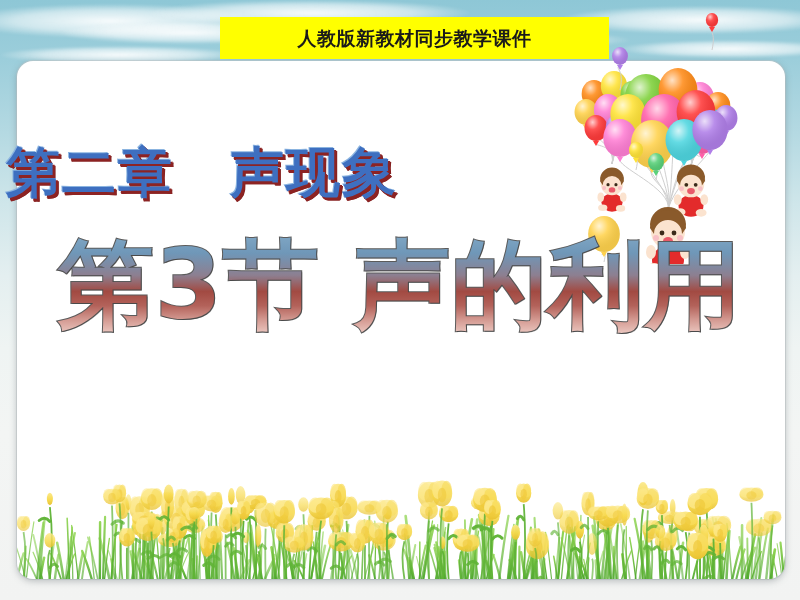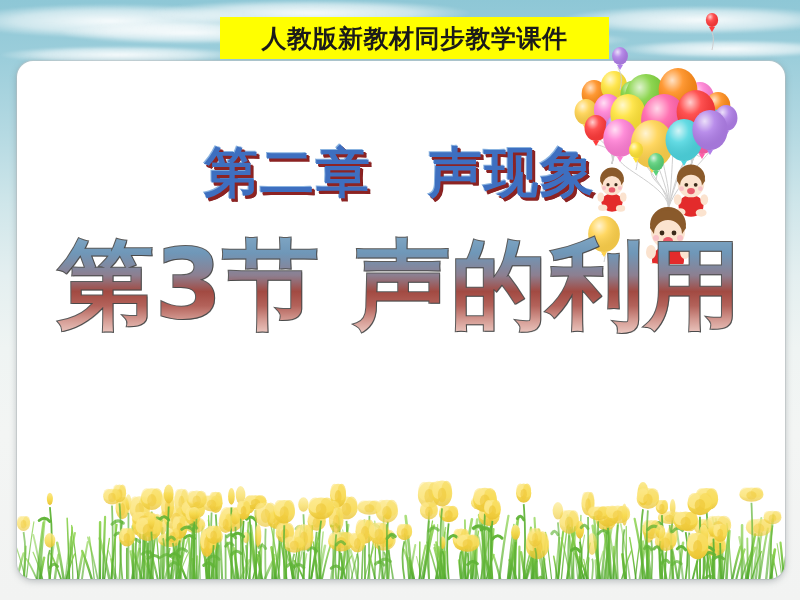--- a/index.html
+++ b/index.html
@@ -39,26 +39,26 @@
   }
   
   .banner{
     position:absolute;left:220px;top:17px;width:389px;height:42px;
     background:#ffff00;
     display:flex;align-items:center;justify-content:center;
     z-index:40;
   }
   .banner-text{
     font-family:"DejaVu Sans","Liberation Sans",sans-serif;
-    font-size:25px;font-weight:700;color:#1a1a1a;letter-spacing:.5px;
+    font-size:19px;font-weight:700;color:#1a1a1a;letter-spacing:.5px;
     white-space:nowrap;line-height:1;
   }
   
   .title-line1{
-    position:absolute;left:12px;top:146px;width:776px;text-align:center;
+    position:absolute;left:6px;top:146px;width:776px;text-align:left;
     z-index:30;pointer-events:none;
   }
   .t1{
     display:inline-block;
     font-family:"DejaVu Sans","Liberation Sans",sans-serif;
     font-size:54px;font-weight:700;line-height:1;
     color:#3e6fc0;
     letter-spacing:2px;
     text-shadow:
       2px 2px 0 #8d2323,

